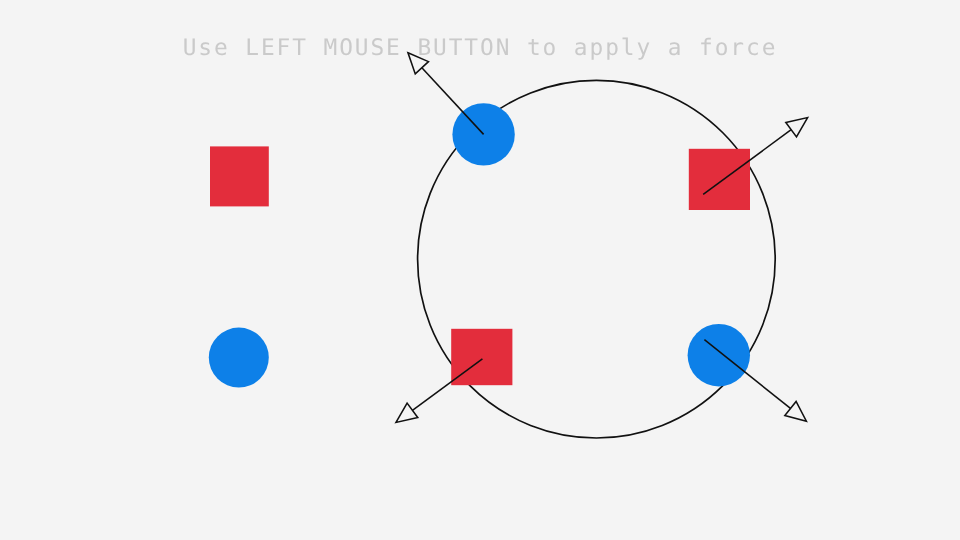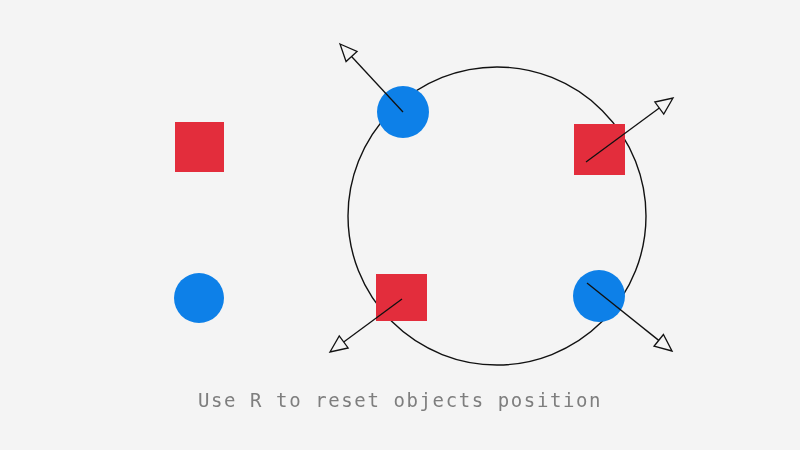--- a/index.html
+++ b/index.html
@@ -68,16 +68,16 @@
       <g>
         <line x1="402" y1="299" x2="343.69072702619155" y2="341.9221037168312" stroke="#111111" stroke-width="1.3"></line>
         <polygon points="330,352 339.24459631302886,335.88207708762906 348.13685773935424,347.96213034603335" fill="none" stroke="#111111" stroke-width="1.3" stroke-linejoin="miter"></polygon>
       </g>
       <g>
         <line x1="587" y1="283" x2="658.7252302394685" y2="340.3801841915748" stroke="#111111" stroke-width="1.3"></line>
         <polygon points="672,351 654.0400173828103,346.23670026239756 663.4104430961266,334.52366812075206" fill="none" stroke="#111111" stroke-width="1.3" stroke-linejoin="miter"></polygon>
       </g>
     </svg>
 
+  <div class="hint" id="hint-top">Use LEFT MOUSE BUTTON to apply a force</div>
 
-  <div class="hint" id="hint-bottom">Use R to reset objects position</div>
 
 </div>
 
 </body></html>

